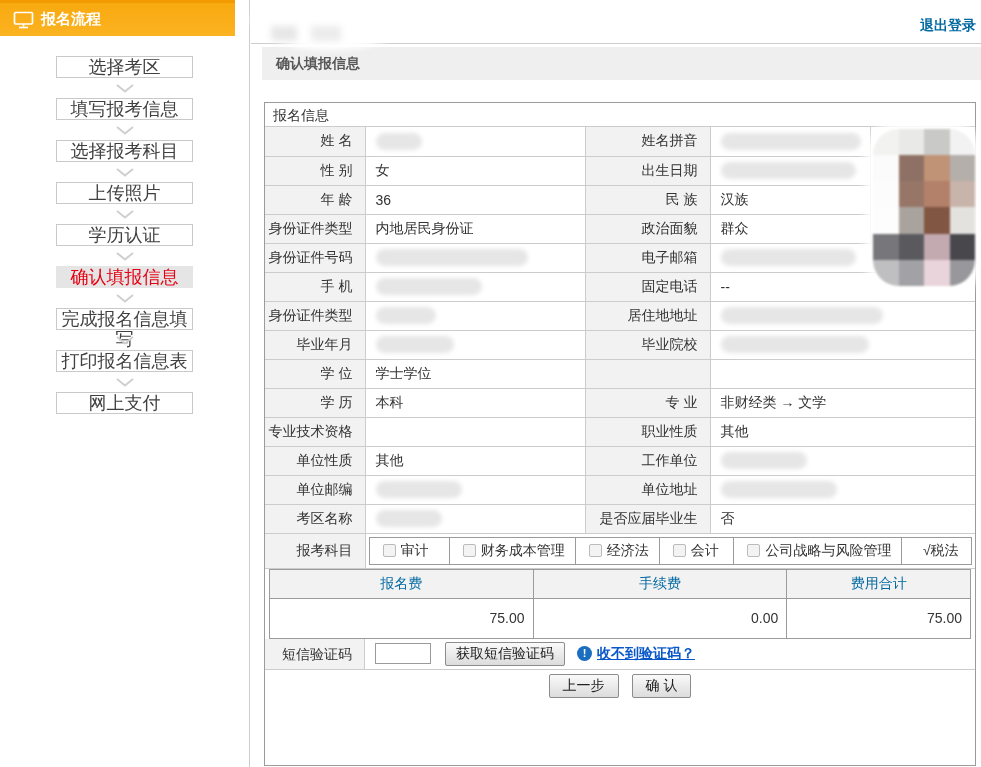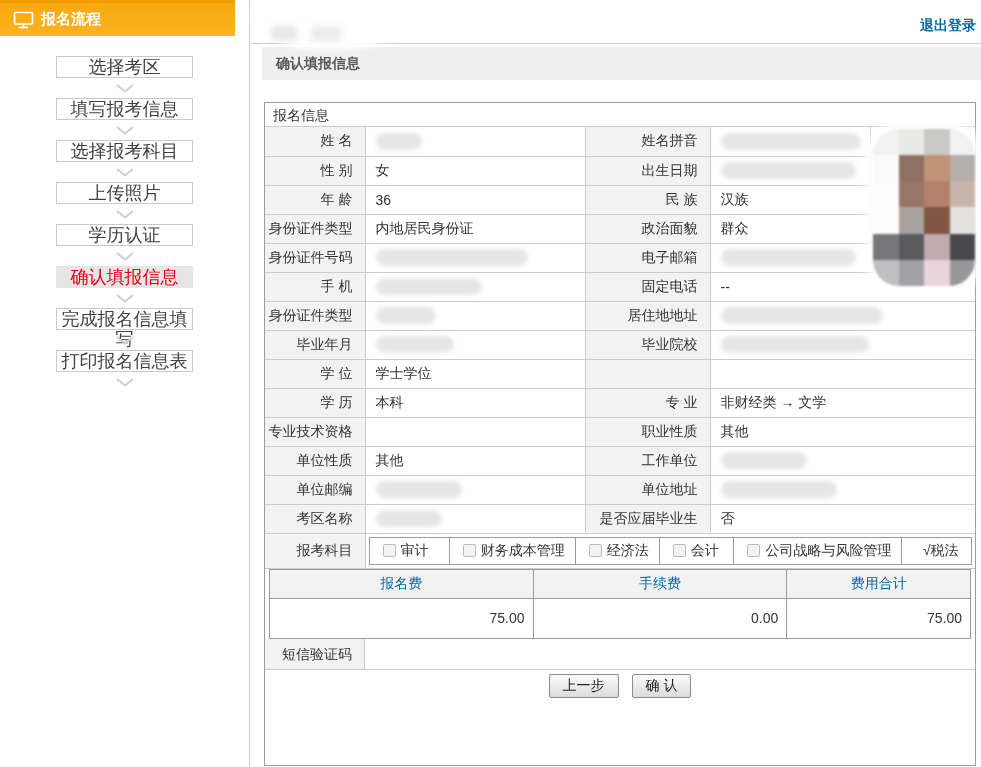--- a/index.html
+++ b/index.html
@@ -162,20 +162,21 @@
           <svg width="18" height="9" viewBox="0 0 18 9">
             <polyline points="1,1 9,7.5 17,1" fill="none" stroke="#cfcfcf" stroke-width="2"></polyline>
           </svg>
         </div>
         <div class="step">打印报名信息表</div>
         <div class="chev">
           <svg width="18" height="9" viewBox="0 0 18 9">
             <polyline points="1,1 9,7.5 17,1" fill="none" stroke="#cfcfcf" stroke-width="2"></polyline>
           </svg>
         </div>
+        <div class="step">网上支付</div>
       </div>
   </aside>
 
   <main class="main">
     <div class="topbar">
       <div class="blur-blob"></div>
       <a class="logout">退出登录</a>
     </div>
 
     <div class="section-bar">确认填报信息</div>
@@ -311,20 +312,26 @@
               <td>75.00</td>
               <td>0.00</td>
               <td>75.00</td>
             </tr>
           </tbody>
       </table>
 
 
       <div class="sms-row">
         <div class="sms-label">短信验证码</div>
+        <div class="sms-field">
+          <input class="sms-input" type="text" value="" style="">
+          <button class="btn">获取短信验证码</button>
+          <span class="info-icon">!</span>
+          <a class="help-link">收不到验证码？</a>
+        </div>
       </div>
 
       <div class="actions">
         <button class="btn">上一步</button>
         <button class="btn">确 认</button>
       </div>
 
       <div class="photo-wrap">
         <div class="photo-grid">
             <div style="background: rgb(242, 242, 241);"></div>

